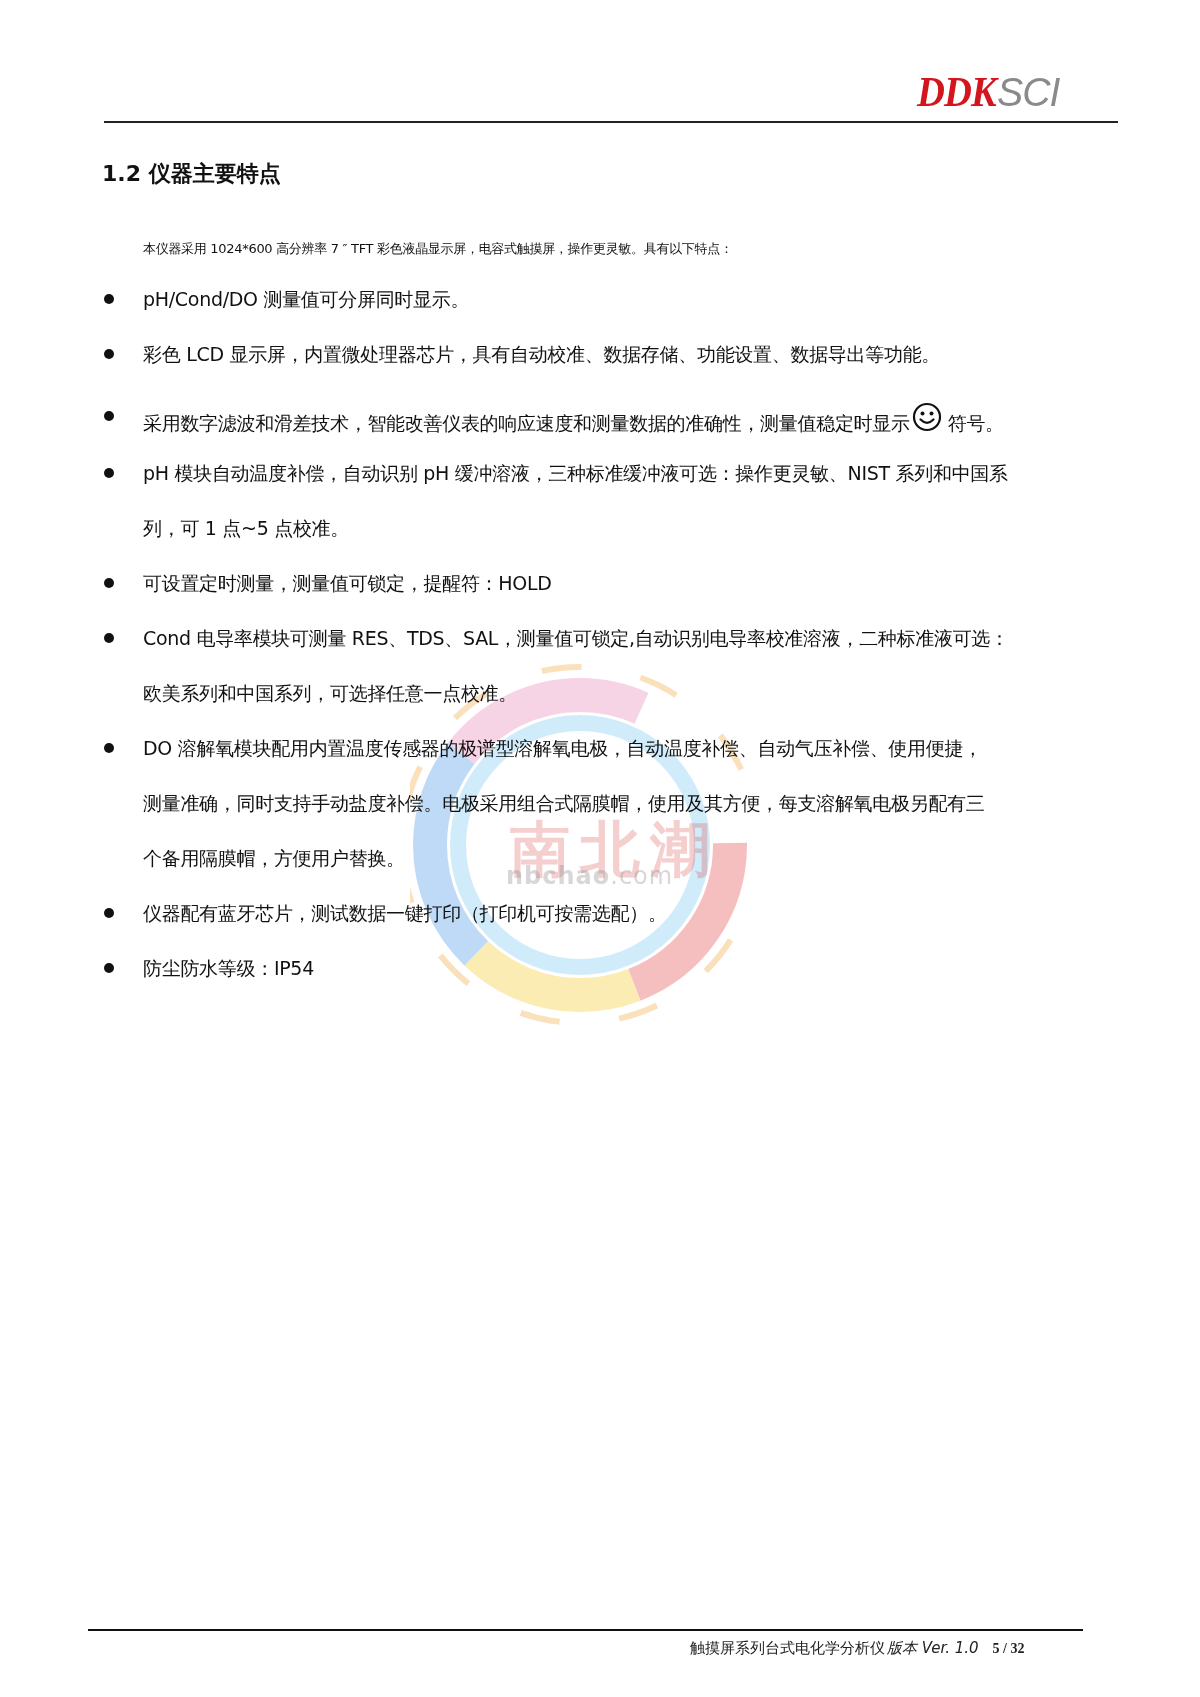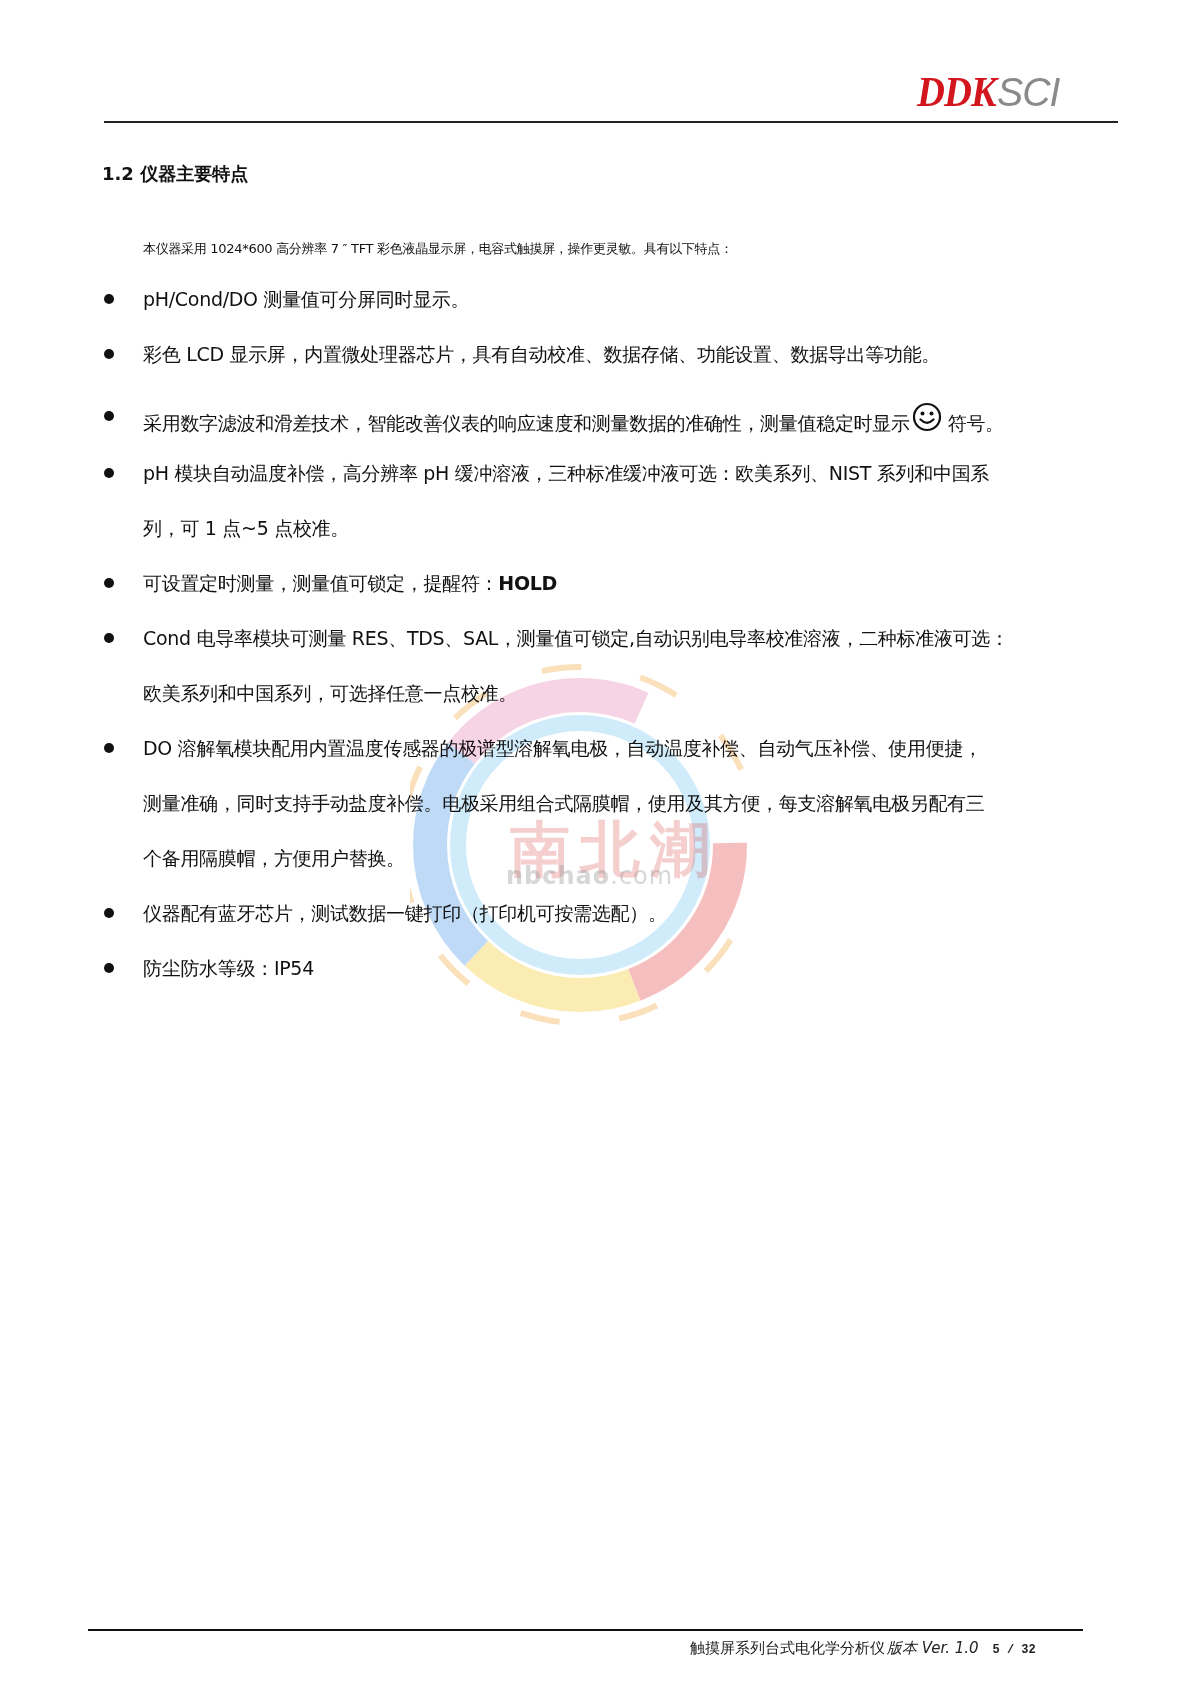--- a/index.html
+++ b/index.html
@@ -10,34 +10,34 @@
   .logo-ddk { font-family: "Liberation Serif", "DejaVu Serif", serif; font-weight: bold; font-size: 42px; line-height: 40px; letter-spacing: -1px; transform: scaleX(0.92); transform-origin: left bottom; display: inline-block; }
   .logo-sci { font-family: "Liberation Sans", "DejaVu Sans", sans-serif; font-size: 40px; line-height: 40px; letter-spacing: -1px; margin-left: -6px; display: inline-block; transform: scaleX(0.98); transform-origin: left bottom; }
 
   .header-rule { position: absolute; left: 104px; top: 121px; width: 1014px; height: 2px; background: #222; }
 
   .watermark { position: absolute; left: 410px; top: 660px; width: 340px; height: 370px; pointer-events: none; opacity: 0.32; }
   .wm-text-cn { position: absolute; left: 510px; top: 810px; font-family: "DejaVu Serif", serif; font-size: 60px; font-weight: bold; color: rgba(220,80,80,0.28); letter-spacing: 10px; }
   .wm-text-en { position: absolute; left: 506px; top: 862px; font-family: "DejaVu Sans", sans-serif; font-size: 24px; color: rgba(150,150,150,0.38); letter-spacing: 1px; }
   .wm-text-en b { font-weight: bold; }
 
-  .section-title { position: absolute; left: 102px; top: 160px; font-size: 18px; font-weight: bold; line-height: 28px; }
+  .section-title { position: absolute; left: 102px; top: 160px; font-size: 22px; font-weight: bold; line-height: 28px; }
 
   .intro { position: absolute; left: 143px; top: 235px; font-size: 13px; line-height: 28px; white-space: nowrap; letter-spacing: -0.3px; }
 
   .features { position: absolute; left: 0; top: 0; }
   .line { position: absolute; left: 143px; font-size: 19px; line-height: 28px; white-space: nowrap; letter-spacing: -0.3px; }
   .bullet { position: absolute; left: 104px; width: 10px; height: 10px; border-radius: 50%; background: #111; }
-  .bold { font-weight: bold; margin-top: 9px; }
+  .bold { font-weight: normal; margin-top: 9px; }
   .smiley { display: inline-block; width: 30px; height: 30px; vertical-align: -2px; margin: 0 6px 0 2px; }
 
   .footer-rule { position: absolute; left: 88px; top: 1629px; width: 995px; height: 2px; background: #111; }
   .footer { position: absolute; left: 690px; top: 1638px; font-size: 15px; line-height: 20px; white-space: nowrap; color: #222; }
   .footer-ver { font-style: italic; margin-left: 2px; }
-  .footer-page { font-family: Liberation Mono, monospace; font-weight: bold; font-size: 12px; margin-left: 14px; }
+  .footer-page { font-family: Liberation Serif, serif; font-weight: bold; font-size: 14px; margin-left: 14px; }
 </style>
 </head>
 <body>
 
 <div class="logo">
   <span class="logo-ddk" style="color:#d3151d">DDK</span>
   <span class="logo-sci" style="color:#8a8a8a">SCI</span>
 </div>
 <div class="header-rule"></div>
 
@@ -67,21 +67,21 @@
   <div class="line" style="top:402px">
     <span>采用数字滤波和滑差技术，智能改善仪表的响应速度和测量数据的准确性，测量值稳定时显示</span><svg class="smiley" viewBox="0 0 30 30">
         <circle cx="15" cy="15" r="13" fill="none" stroke="#111" stroke-width="2.2"></circle>
         <circle cx="10.5" cy="11.5" r="2" fill="#111"></circle>
         <circle cx="19.5" cy="11.5" r="2" fill="#111"></circle>
         <path d="M8.5 17.5 Q15 24 21.5 17.5" fill="none" stroke="#111" stroke-width="2.2" stroke-linecap="round"></path>
       </svg><span>符号。</span>
   </div>
 
   <div class="bullet" style="top:468px"></div>
-  <div class="line" style="top:459px">pH 模块自动温度补偿，高分辨率 pH 缓冲溶液，三种标准缓冲液可选：欧美系列、NIST 系列和中国系</div>
+  <div class="line" style="top:459px">pH 模块自动温度补偿，自动识别 pH 缓冲溶液，三种标准缓冲液可选：操作更灵敏、NIST 系列和中国系</div>
   <div class="line" style="top:514px">列，可 1 点~5 点校准。</div>
 
   <div class="bullet" style="top:578px"></div>
   <div class="line" style="top:569px">
     <span>可设置定时测量，测量值可锁定，提醒符：</span><span class="bold">HOLD</span>
   </div>
 
   <div class="bullet" style="top:633px"></div>
   <div class="line" style="top:624px">Cond 电导率模块可测量 RES、TDS、SAL，测量值可锁定,自动识别电导率校准溶液，二种标准液可选：</div>
   <div class="line" style="top:679px">欧美系列和中国系列，可选择任意一点校准。</div>

